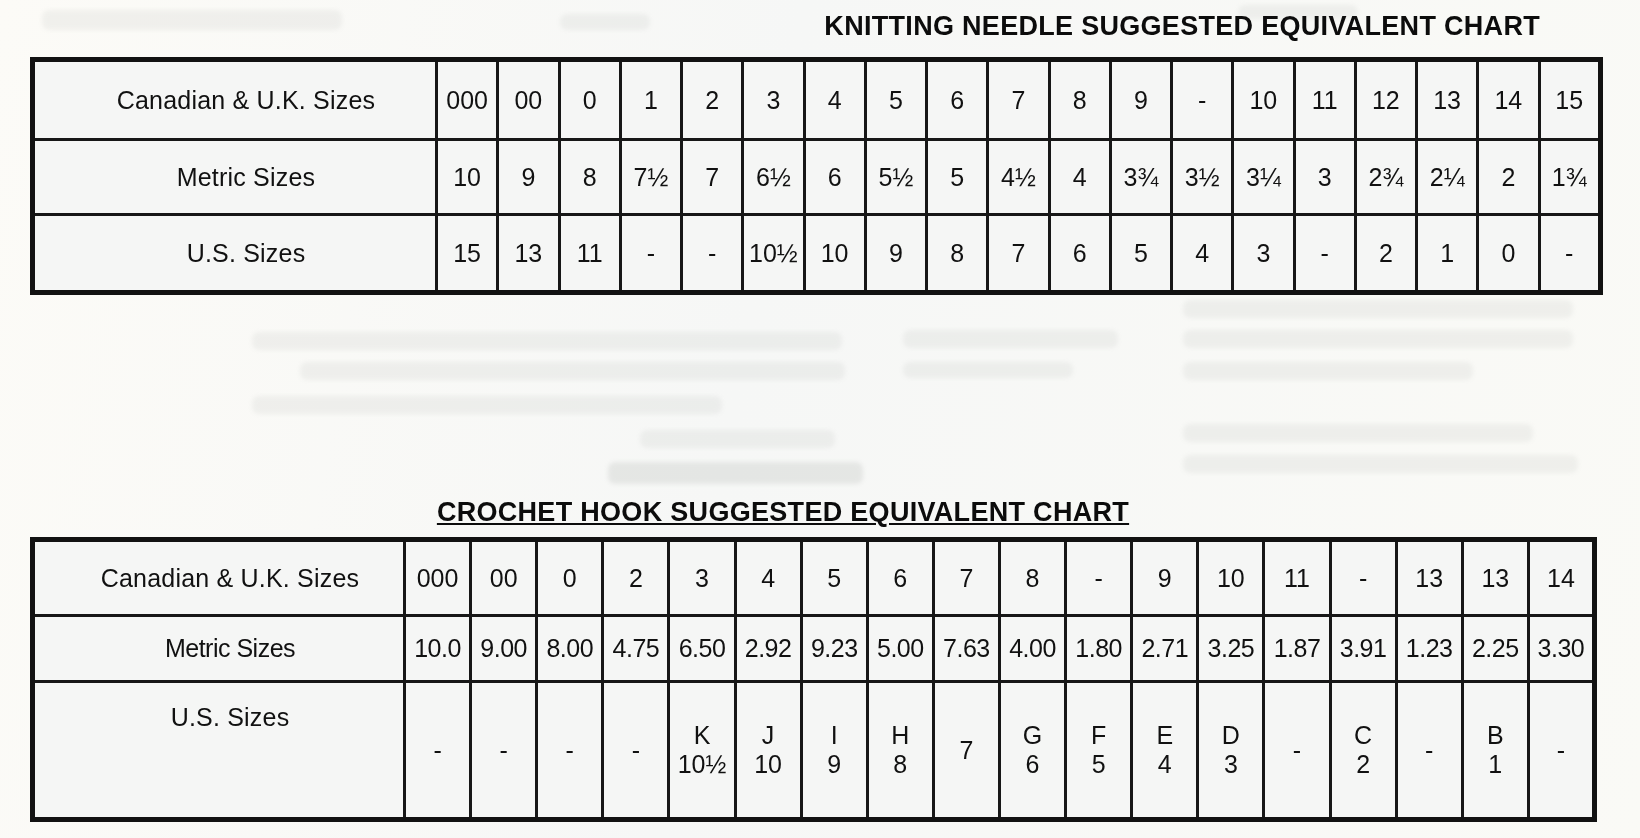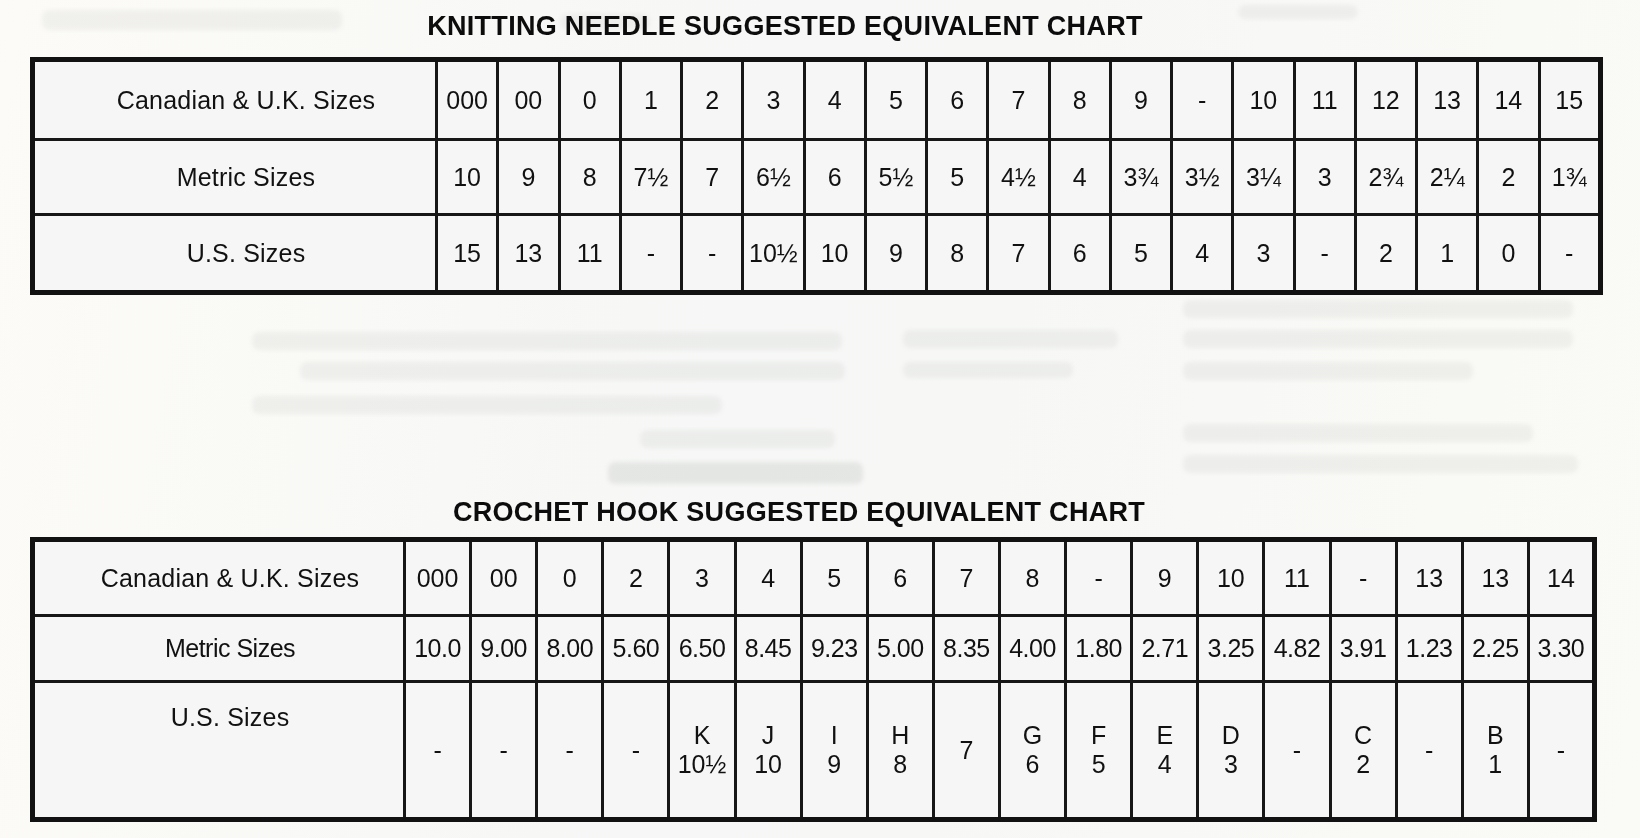--- a/index.html
+++ b/index.html
@@ -33,22 +33,22 @@
 
   .title {
     position: absolute;
     font-weight: bold;
     font-size: 27px;
     letter-spacing: 0.3px;
     text-align: center;
     color: #0c0c0c;
     white-space: nowrap;
   }
-  .title.t1 { left: 30px; top: 11px; width: 1510px; }
-  .title.t2 { left: 34px; top: 497px; width: 1530px; }
+  .title.t1 { left: 30px; top: 11px; width: 1510px; text-align: right; }
+  .title.t2 { left: 18px; top: 497px; width: 1530px; text-decoration: underline; }
 
   table.chart-table {
     position: absolute;
     border-collapse: collapse;
     table-layout: fixed;
     background: #f5f6f5;
     border: 5px solid #121212;
   }
   table.chart-table td {
     border: 3px solid #171717;
@@ -208,31 +208,31 @@
           <td class="value-cell">-</td>
           <td class="value-cell">13</td>
           <td class="value-cell">13</td>
           <td class="value-cell">14</td>
         </tr>
         <tr class="row-1">
           <td class="label-cell">Metric Sizes</td>
           <td class="value-cell">10.0</td>
           <td class="value-cell">9.00</td>
           <td class="value-cell">8.00</td>
-          <td class="value-cell">5.60</td>
+          <td class="value-cell">4.75</td>
           <td class="value-cell">6.50</td>
-          <td class="value-cell">8.45</td>
+          <td class="value-cell">2.92</td>
           <td class="value-cell">9.23</td>
           <td class="value-cell">5.00</td>
-          <td class="value-cell">8.35</td>
+          <td class="value-cell">7.63</td>
           <td class="value-cell">4.00</td>
           <td class="value-cell">1.80</td>
           <td class="value-cell">2.71</td>
           <td class="value-cell">3.25</td>
-          <td class="value-cell">4.82</td>
+          <td class="value-cell">1.87</td>
           <td class="value-cell">3.91</td>
           <td class="value-cell">1.23</td>
           <td class="value-cell">2.25</td>
           <td class="value-cell">3.30</td>
         </tr>
         <tr class="row-2">
           <td class="label-cell">U.S. Sizes</td>
           <td class="value-cell">
             <div class="cell-top"></div>
             <div class="cell-bottom">-</div>

